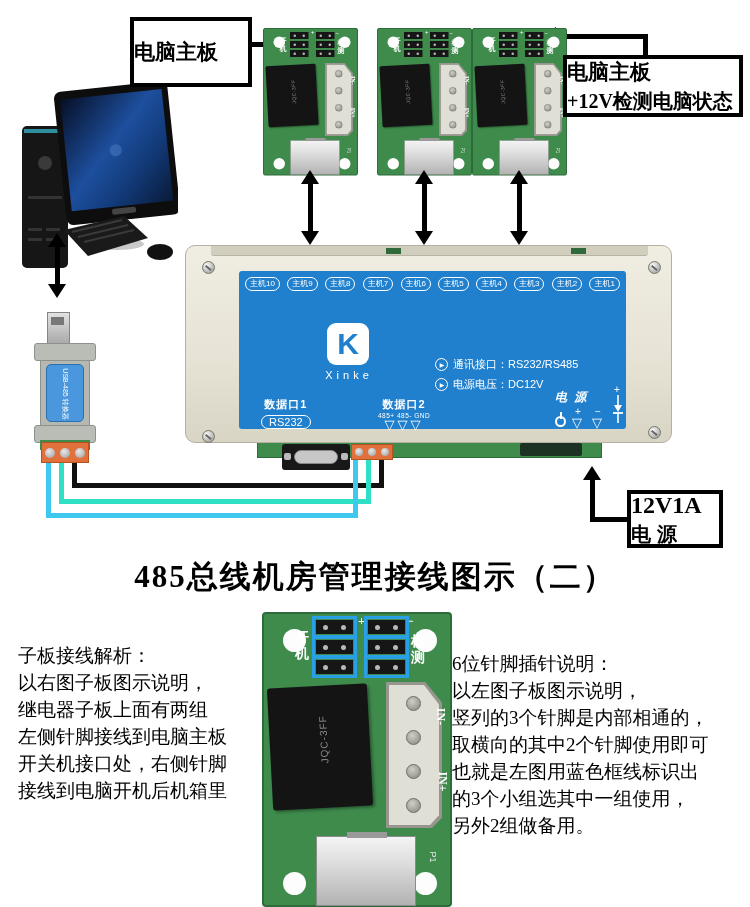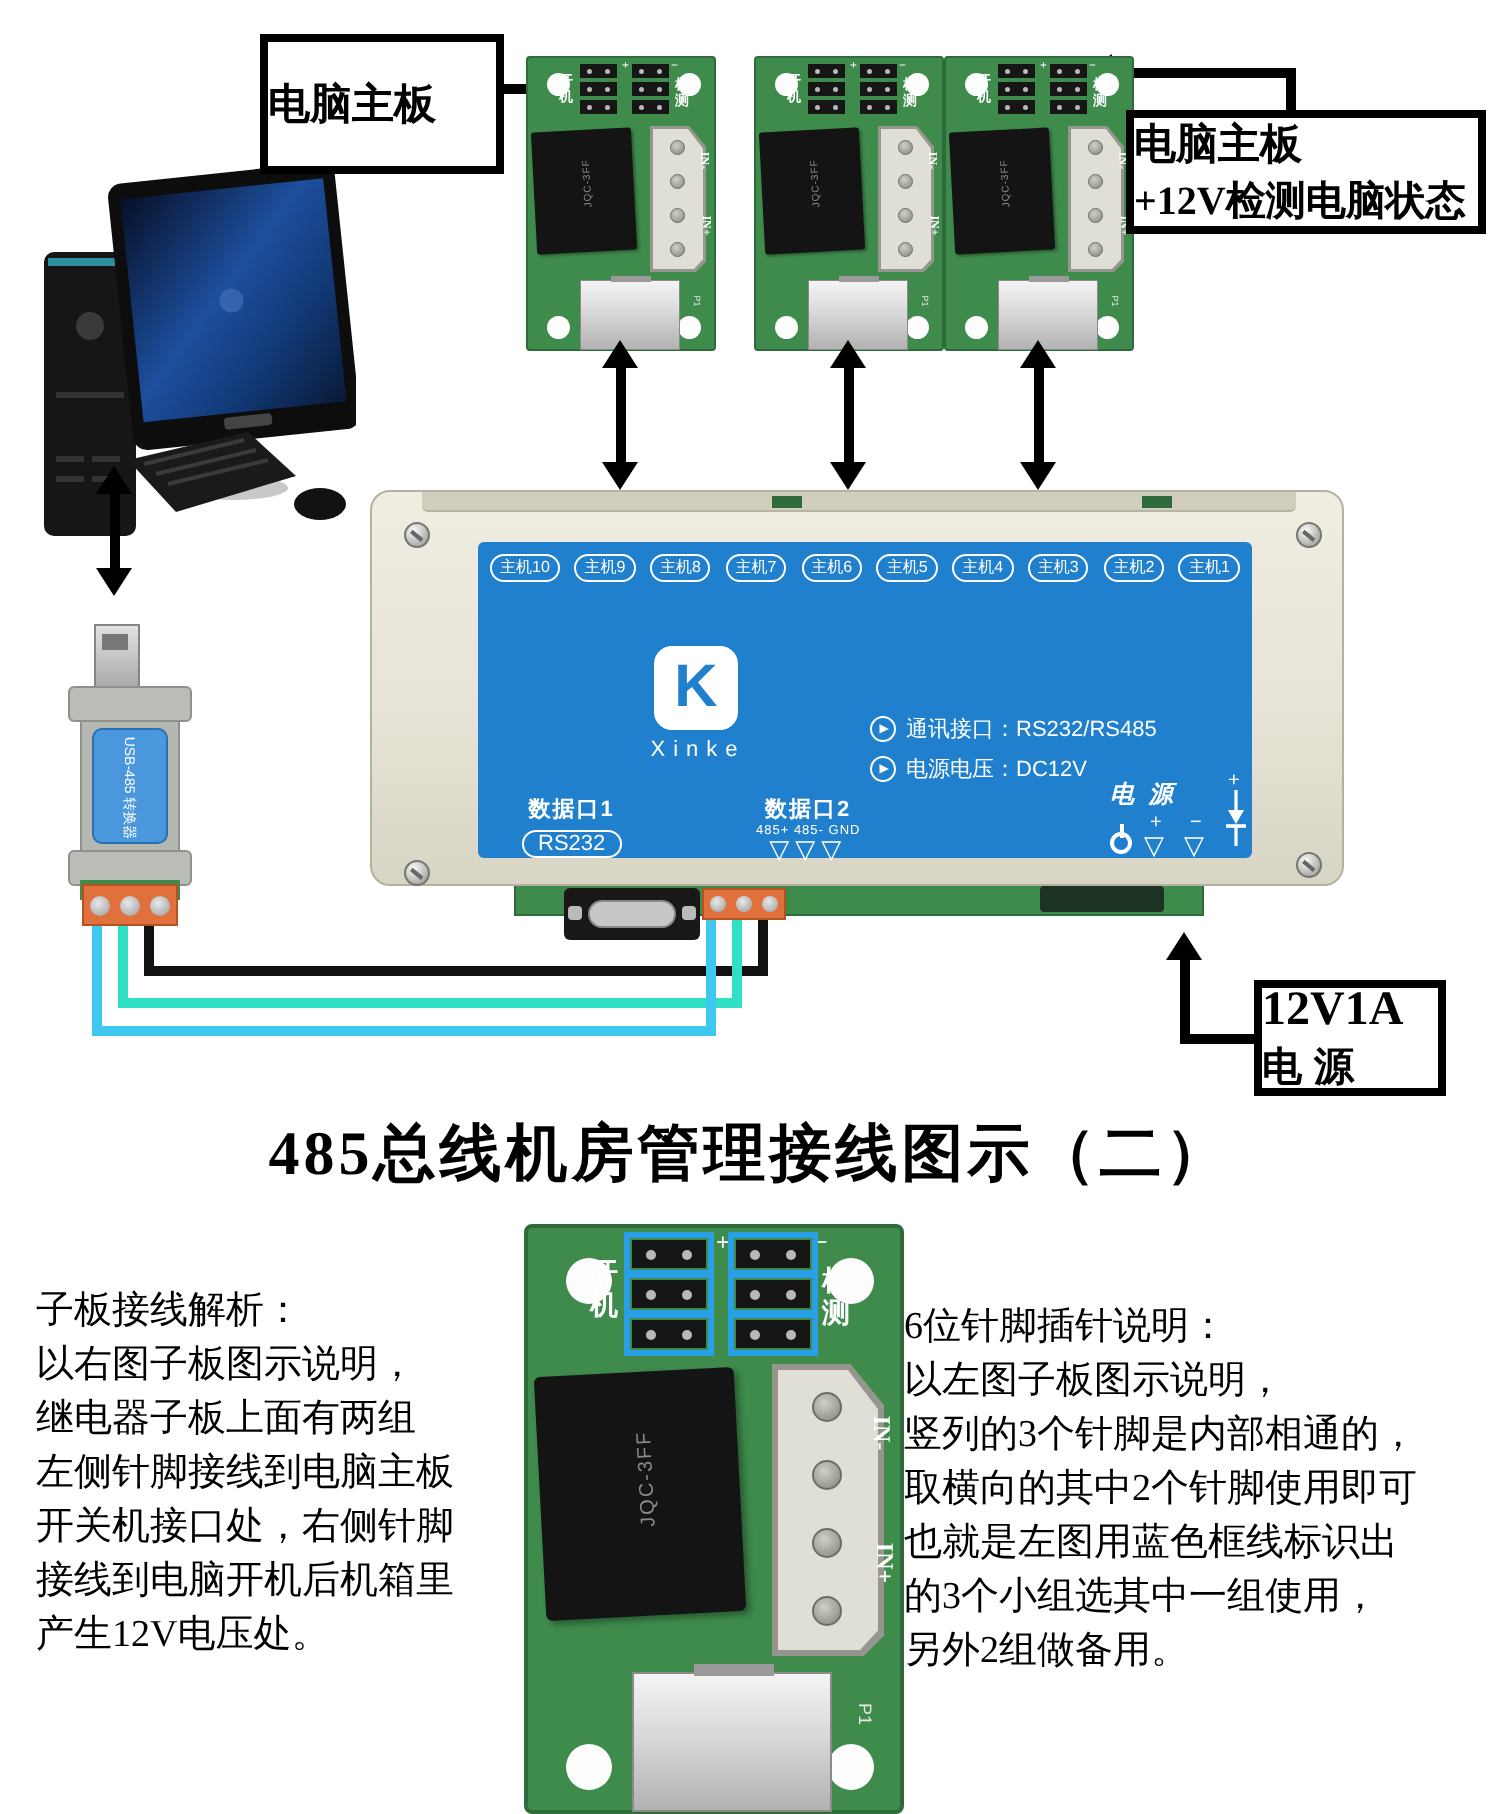--- a/index.html
+++ b/index.html
@@ -486,21 +486,20 @@
 
   <div class="title">485总线机房管理接线图示（二）</div>
 
   <div class="notes" style="left:18px;top:642px;width:250px;">
     <div>子板接线解析：</div>
     <div>以右图子板图示说明，</div>
     <div>继电器子板上面有两组</div>
     <div>左侧针脚接线到电脑主板</div>
     <div>开关机接口处，右侧针脚</div>
     <div>接线到电脑开机后机箱里</div>
-    <div>产生12V电压处。</div>
   </div>
 
   <div class="notes" style="left:452px;top:650px;width:300px;">
     <div>6位针脚插针说明：</div>
     <div>以左图子板图示说明，</div>
     <div>竖列的3个针脚是内部相通的，</div>
     <div>取横向的其中2个针脚使用即可</div>
     <div>也就是左图用蓝色框线标识出</div>
     <div>的3个小组选其中一组使用，</div>
     <div>另外2组做备用。</div>

